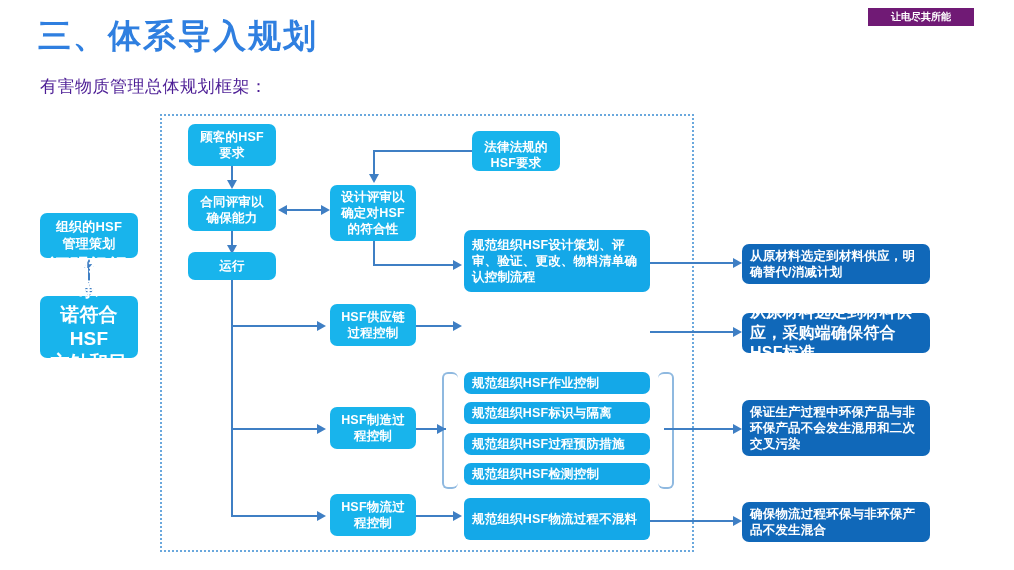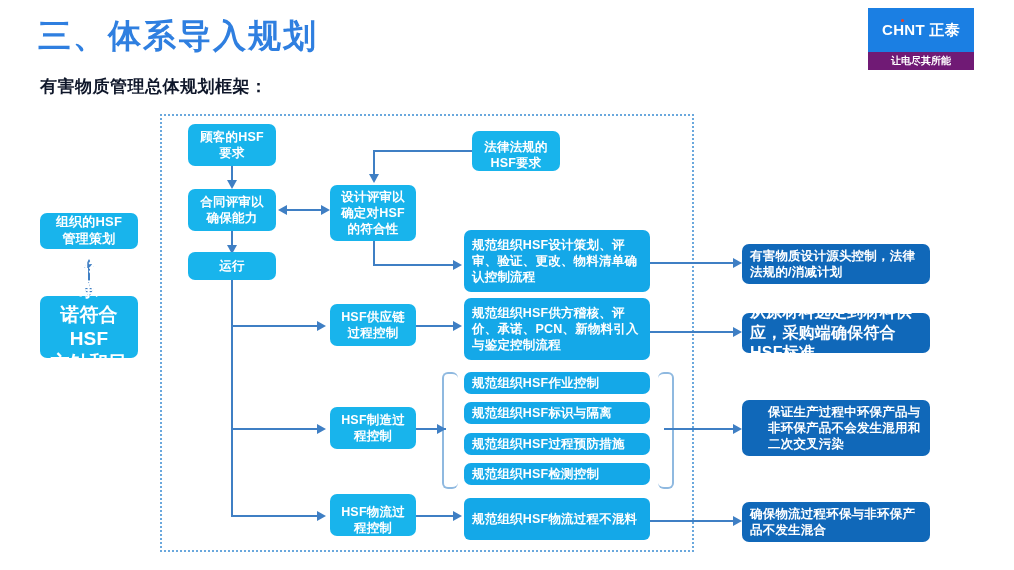--- a/index.html
+++ b/index.html
@@ -14,21 +14,21 @@
 
   
   .page-title{
     position:absolute;left:38px;top:14px;
     font-size:33px;font-weight:bold;
     color:#2f7fe0;letter-spacing:2px;
     white-space:nowrap;
   }
   .sub-title{
     position:absolute;left:40px;top:75px;
-    font-size:17px;font-weight:bold;color:#0f172a;
+    font-size:17px;font-weight:normal;color:#4c1d95;
     letter-spacing:.5px;white-space:nowrap;
   }
 
   
   .logo-wrap{position:absolute;left:868px;top:8px;width:106px;height:62px;}
   .logo-main{
     width:106px;height:44px;background:#1b7fe3;
     display:flex;align-items:center;justify-content:center;
     color:#fff;font-size:15px;font-weight:bold;letter-spacing:.3px;
     white-space:nowrap;position:relative;
@@ -101,30 +101,26 @@
 </style>
 </head>
 <body>
 
 <div id="stage">
 
   <div class="page-title">三、体系导入规划</div>
   <div class="sub-title">有害物质管理总体规划框架：</div>
 
   <div class="logo-wrap">
-    <div class="logo-main">
-      <span class="dot"></span>
-      <span>CHNT 正泰</span>
-    </div>
     <div class="logo-tag">让电尽其所能</div>
   </div>
 
   <div class="dotted-zone"></div>
 
-  <div class="node cyan center" style="left:40px;top:213px;width:98px;height:36px;font-size:13px;">
+  <div class="node cyan center" style="left:40px;top:213px;width:98px;height:45px;font-size:13px;">
     <span class="txt" style="white-space:pre-line;">组织的HSF
 管理策划</span>
   </div>
 
   <div class="ln lnv" style="left:88px;top:266px;height:24px;"></div>
   <div class="arrow-u" style="left:84px;top:259px;"></div>
   <div class="arrow-d" style="left:84px;top:288px;"></div>
 
   <div class="node cyan center" style="left:40px;top:296px;width:98px;height:62px;font-size:19px;">
     <span class="txt" style="white-space:pre-line;">证明组织承
@@ -183,35 +179,32 @@
   <div class="arrow-d" style="left:369px;top:174px;"></div>
 
   <div class="ln lnv" style="left:373px;top:241px;height:25px;"></div>
   <div class="ln lnh" style="left:373px;top:264px;width:82px;"></div>
   <div class="arrow-r" style="left:453px;top:260px;"></div>
 
   <div class="node cyan2 left" style="left:464px;top:230px;width:186px;height:62px;font-size:12.5px;">
     <span class="txt">规范组织HSF设计策划、评审、验证、更改、物料清单确认控制流程</span>
   </div>
 
-  <div class="node cyan2 left" style="left:464px;top:298px;width:186px;height:62px;font-size:12.5px;">
-    <span class="txt">规范组织HSF供方稽核、评价、承诺、PCN、新物料引入与鉴定控制流程</span>
-  </div>
 
   <div class="node cyan center" style="left:330px;top:407px;width:86px;height:42px;font-size:12.5px;">
     <span class="txt" style="white-space:pre-line;">HSF制造过
 程控制</span>
   </div>
 
   <div class="node cyan center" style="left:330px;top:304px;width:86px;height:42px;font-size:12.5px;">
     <span class="txt" style="white-space:pre-line;">HSF供应链
 过程控制</span>
   </div>
 
-  <div class="node cyan center" style="left:330px;top:494px;width:86px;height:42px;font-size:12.5px;align-items:flex-end;">
+  <div class="node cyan center" style="left:330px;top:494px;width:86px;height:42px;font-size:12.5px;">
     <span class="txt" style="white-space:pre-line;">HSF物流过
 程控制</span>
   </div>
 
   <div class="ln lnh" style="left:416px;top:325px;width:39px;"></div>
   <div class="arrow-r" style="left:453px;top:321px;"></div>
 
   <div class="bracket lft" style="left:442px;top:372px;width:14px;height:113px;"></div>
   <div class="ln lnh" style="left:416px;top:428px;width:30px;"></div>
   <div class="arrow-r" style="left:437px;top:424px;"></div>
@@ -244,28 +237,28 @@
   <div class="ln lnh" style="left:650px;top:331px;width:86px;"></div>
   <div class="arrow-r" style="left:733px;top:327px;"></div>
 
   <div class="ln lnh" style="left:664px;top:428px;width:72px;"></div>
   <div class="arrow-r" style="left:733px;top:424px;"></div>
 
   <div class="ln lnh" style="left:650px;top:520px;width:86px;"></div>
   <div class="arrow-r" style="left:733px;top:516px;"></div>
 
   <div class="node deep left" style="left:742px;top:244px;width:188px;height:40px;font-size:12.5px;">
-    <span class="txt">有害物质设计源头控制，法律法规的/消减计划</span>
+    <span class="txt">从原材料选定到材料供应，明确替代/消减计划</span>
   </div>
 
   <div class="node deep left" style="left:742px;top:313px;width:188px;height:40px;font-size:16px;">
     <span class="txt">从原材料选定到材料供应，采购端确保符合HSF标准</span>
   </div>
 
-  <div class="node deep left" style="left:742px;top:400px;width:188px;height:56px;font-size:12.5px;padding-left:18px;">
+  <div class="node deep left" style="left:742px;top:400px;width:188px;height:56px;font-size:12.5px;">
     <span class="txt">保证生产过程中环保产品与非环保产品不会发生混用和二次交叉污染</span>
   </div>
 
   <div class="node deep left" style="left:742px;top:502px;width:188px;height:40px;font-size:12.5px;">
     <span class="txt">确保物流过程环保与非环保产品不发生混合</span>
   </div>
 
 </div>
 
 </body></html>

